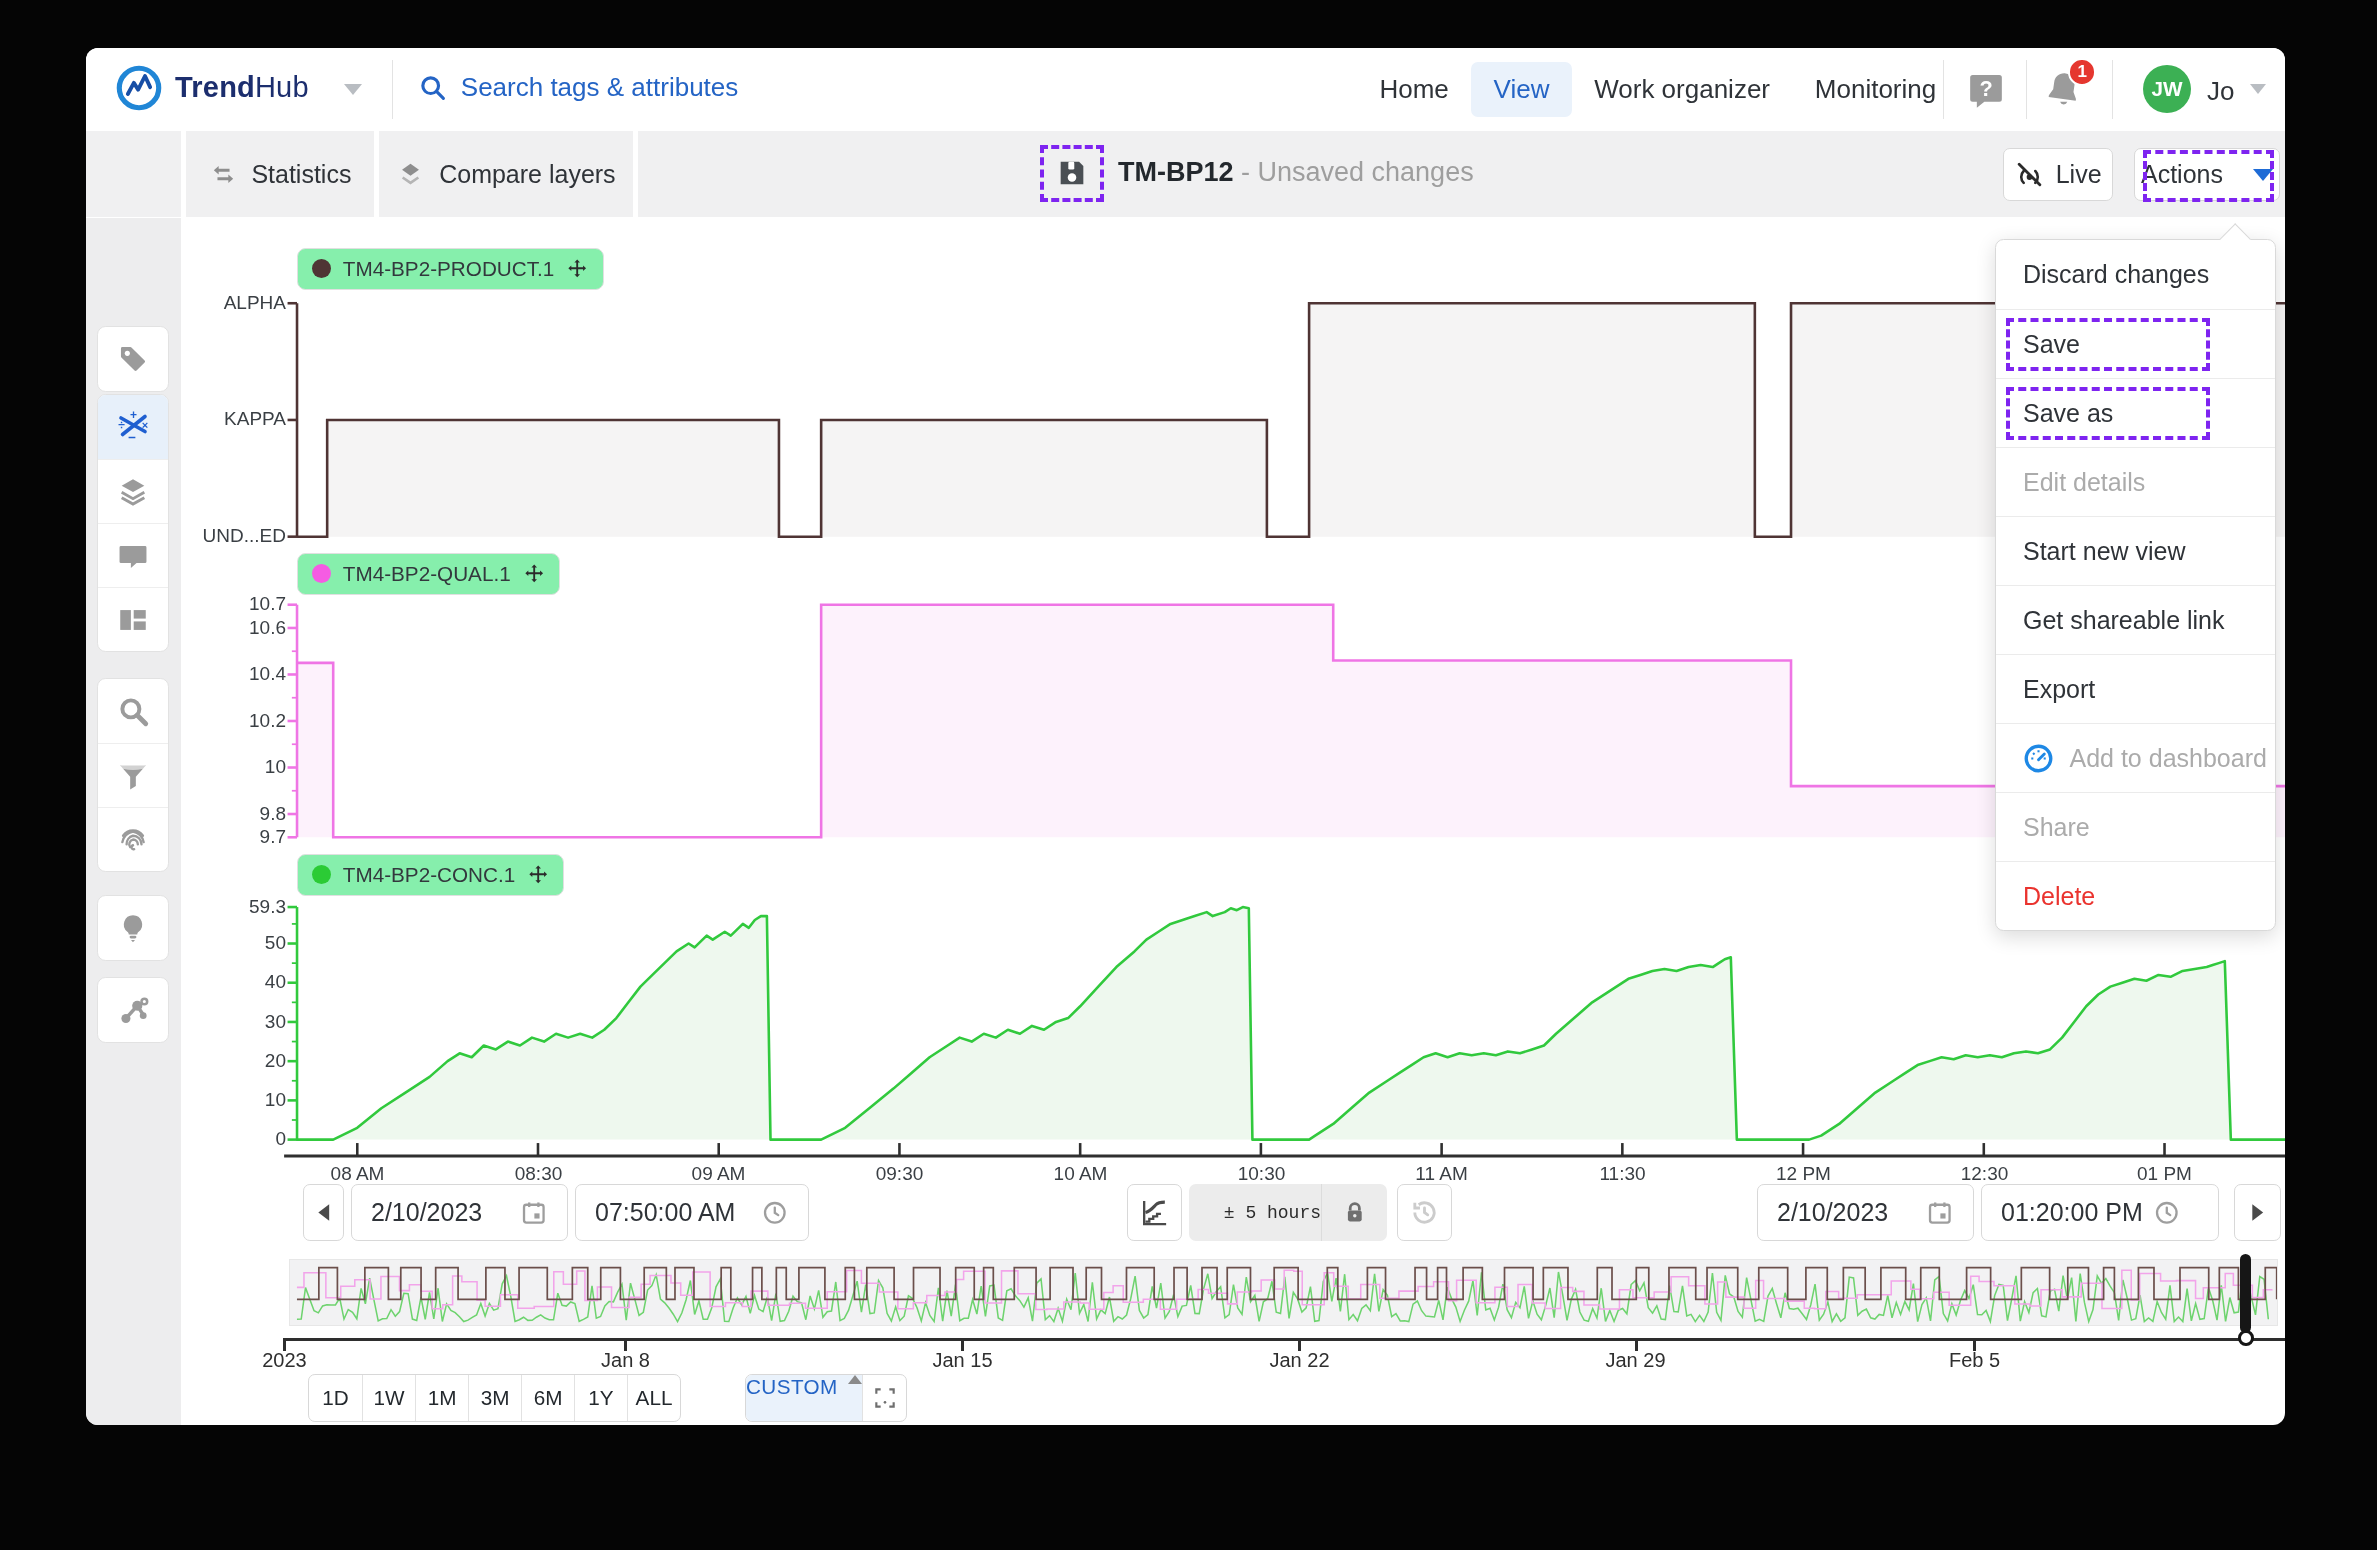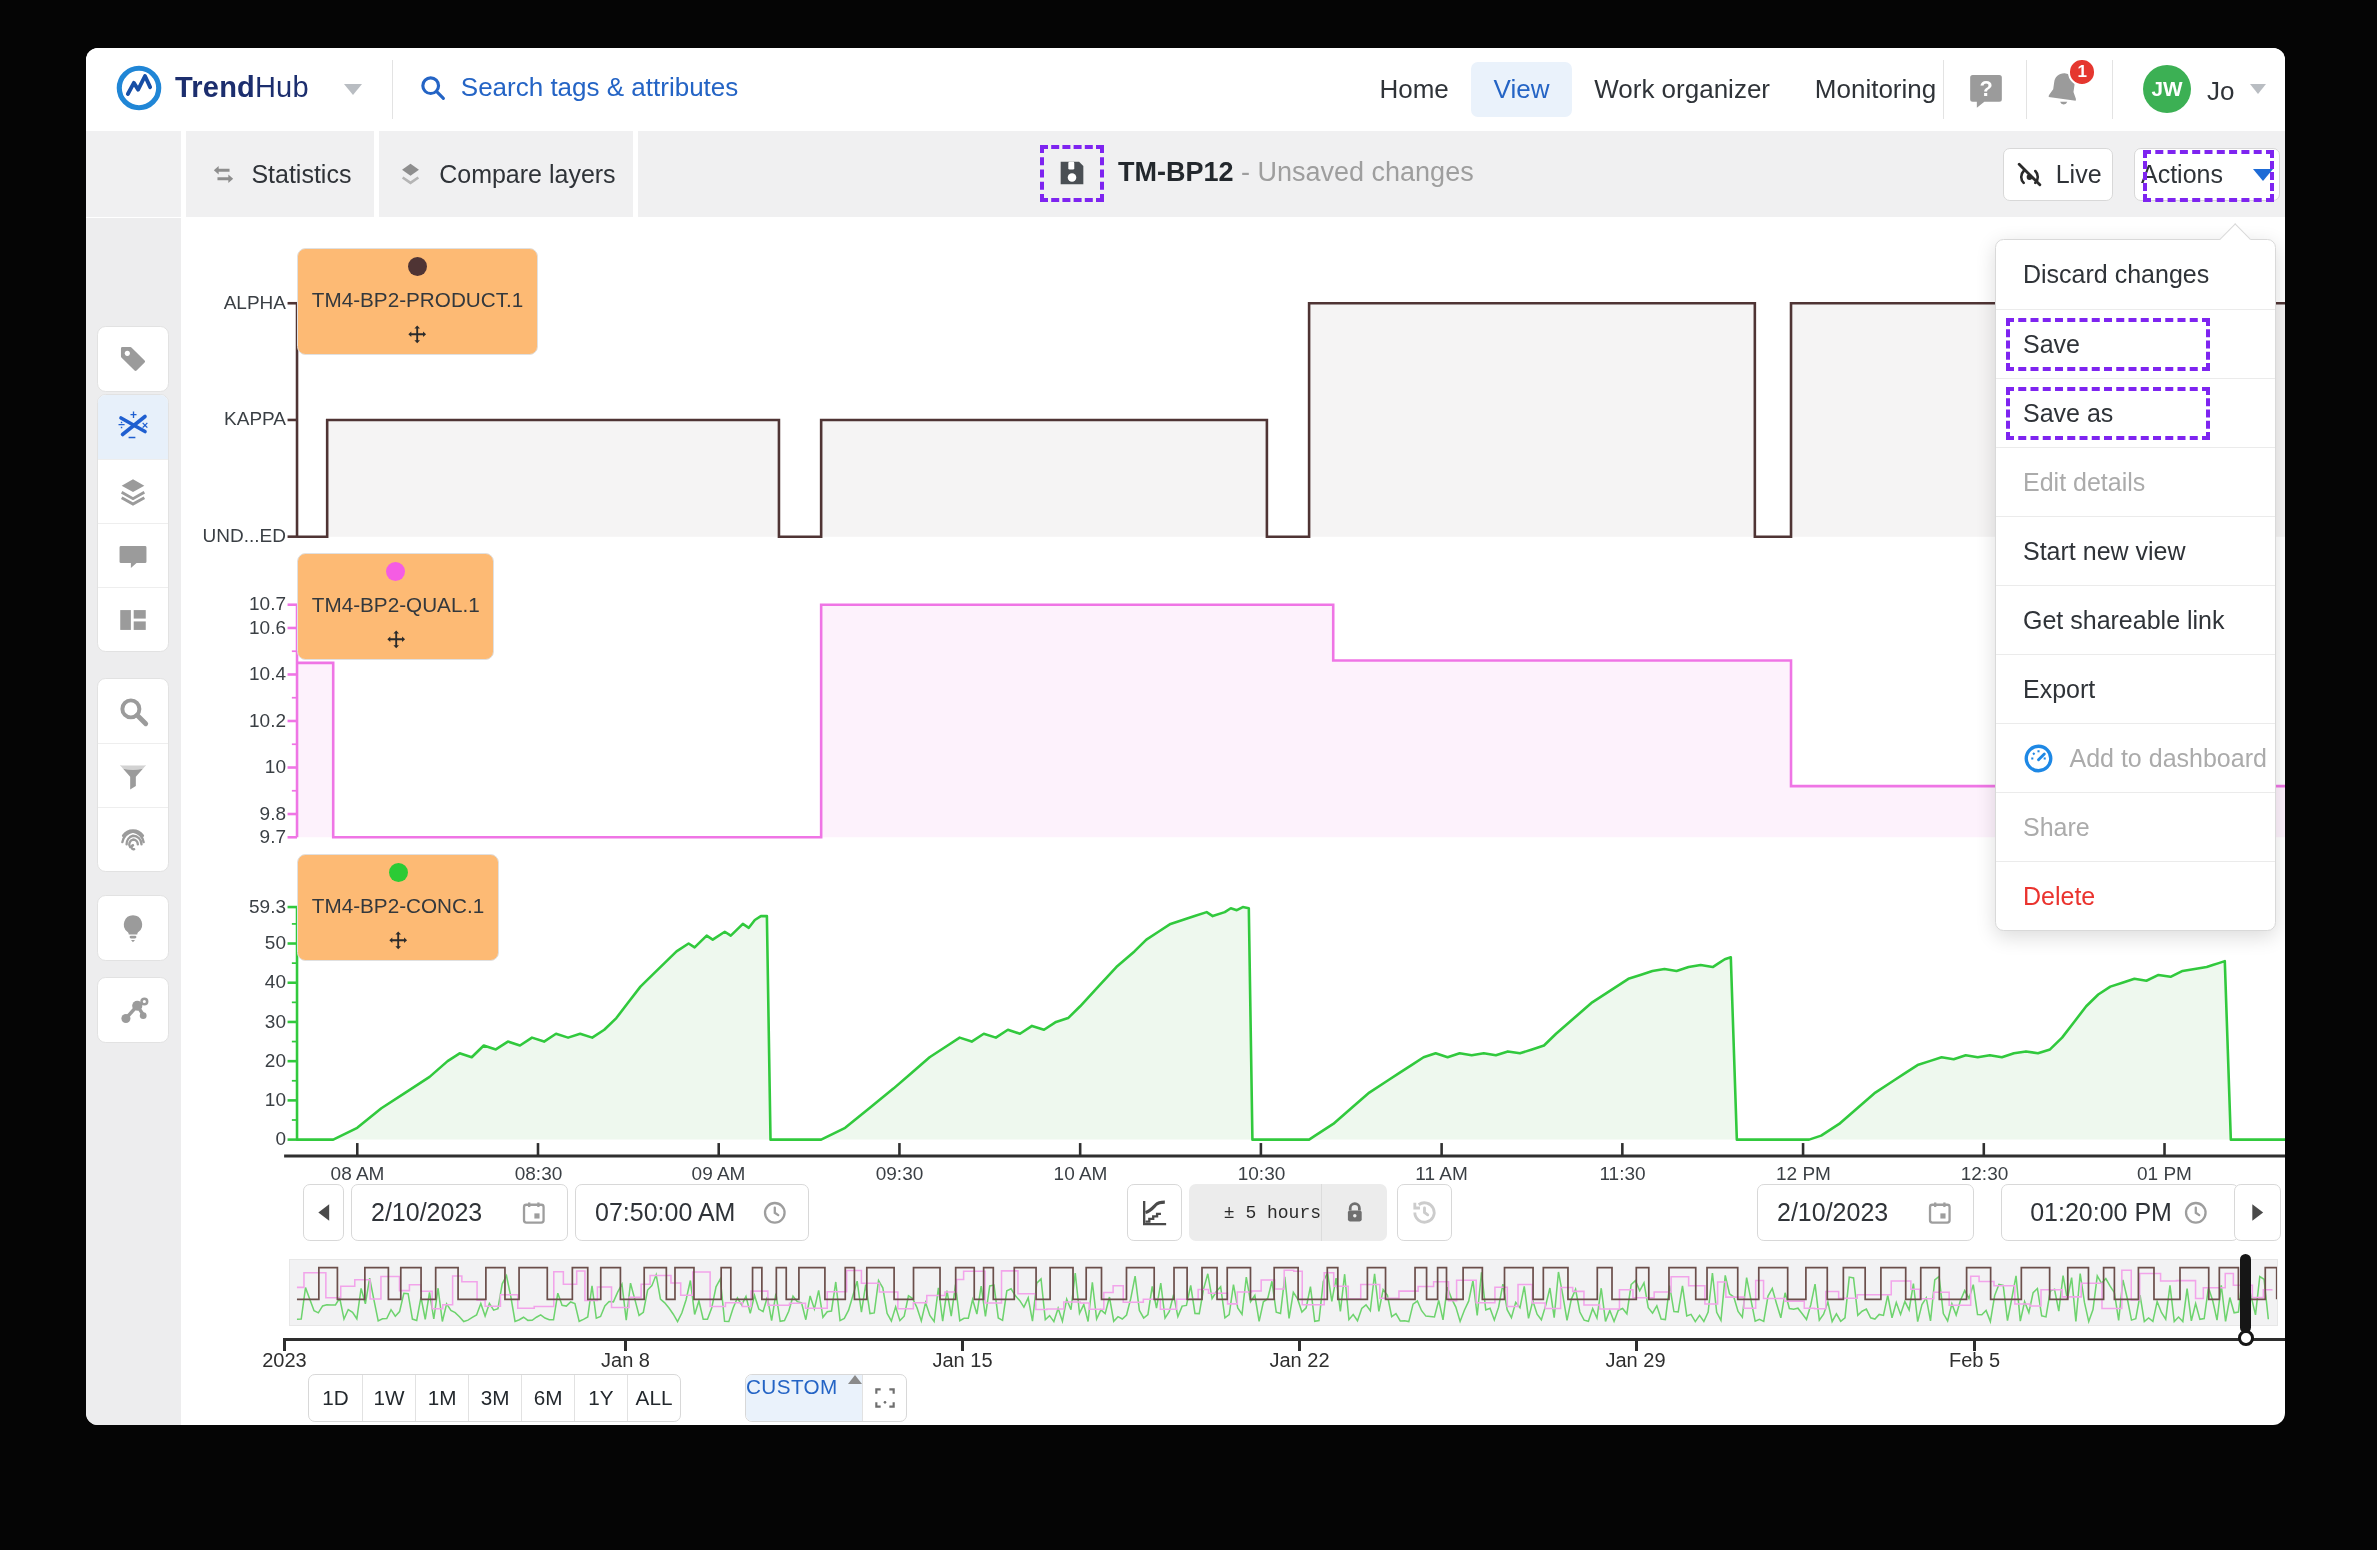--- a/index.html
+++ b/index.html
@@ -43,21 +43,21 @@
 
   
   .sidebar{position:absolute;left:0;top:169px;width:95px;height:1208px;background:#ededee;z-index:4;}
   .side-card{position:absolute;left:11.2px;width:72px;background:#fff;border:0.9px solid #e2e2e2;border-radius:8.6px;overflow:hidden;}
   .side-cell{width:100%;height:64px;display:flex;align-items:center;justify-content:center;border-top:0.9px solid #eee;}
   .side-cell:first-child{border-top:none;}
   .side-cell.active{background:#e7f0fa;}
 
   
   #chart-canvas{position:absolute;left:0;top:0;z-index:1;pointer-events:none;}
-  .pill{position:absolute;display:inline-flex;align-items:center;gap:12px;background:#fdba74;border:0.9px solid #e0e0e0;border-radius:8.6px;padding:7.8px 13.8px;z-index:2;flex-direction:column;}
+  .pill{position:absolute;display:inline-flex;align-items:center;gap:12px;background:#86efac;border:0.9px solid #e0e0e0;border-radius:8.6px;padding:7.8px 13.8px;z-index:2;}
   .pill .dot{width:19px;height:19px;border-radius:50%;}
   .pill .lbl{font-size:20.7px;color:#33383d;white-space:nowrap;}
   .y-tick{position:absolute;width:96px;text-align:right;font-size:19px;color:#3a3f44;z-index:2;}
   .x-lab{position:absolute;width:121px;text-align:center;font-size:19px;color:#3a3f44;z-index:2;}
 
   
   .field{position:absolute;top:1136px;height:57px;}
   .mini-ico{opacity:.85;}
   .dur-group{position:absolute;left:1103px;top:1136px;width:198px;height:57px;background:#ececec;border-radius:6.9px;display:flex;align-items:center;overflow:hidden;}
   .dur-text{width:132px;text-align:right;font-size:18px;color:#2b2b2b;font-family:Liberation Mono, monospace;}
@@ -395,21 +395,21 @@
   </div>
   <div class="btn field" style="left:1671px;width:217px;justify-content:space-between;padding:0 19px;">
     <span>2/10/2023</span>
     <svg class="mini-ico" width="27.6" height="27.6" viewBox="0 0 24 24">
           <rect x="3.5" y="5" width="17" height="15.5" rx="2" fill="none" stroke="#8e8e8e" stroke-width="2"></rect>
           <line x1="8" y1="3" x2="8" y2="7" stroke="#8e8e8e" stroke-width="2"></line>
           <line x1="16" y1="3" x2="16" y2="7" stroke="#8e8e8e" stroke-width="2"></line>
           <rect x="12.5" y="12.5" width="4.5" height="4.5" fill="#8e8e8e"></rect>
         </svg>
   </div>
-  <div class="btn field" style="left:1895px;width:238px;justify-content:center;padding:0 19px;margin-left:20px;">
+  <div class="btn field" style="left:1895px;width:238px;justify-content:flex-start;padding:0 19px;">
     <span>01:20:00 PM</span>
     <svg class="mini-ico" width="27.6" height="27.6" viewBox="0 0 24 24">
           <circle cx="12" cy="12" r="8.5" fill="none" stroke="#8e8e8e" stroke-width="2"></circle>
           <path d="M12 7.5V12l3 2" fill="none" stroke="#8e8e8e" stroke-width="2" stroke-linecap="round"></path>
         </svg>
   </div>
   <div class="btn field" style="left:2148px;width:47px;">
     <svg width="15.5" height="19" viewBox="0 0 10 14">
           <path d="M1 1v12l8-6z" fill="#4a4a4a"></path>
         </svg>

